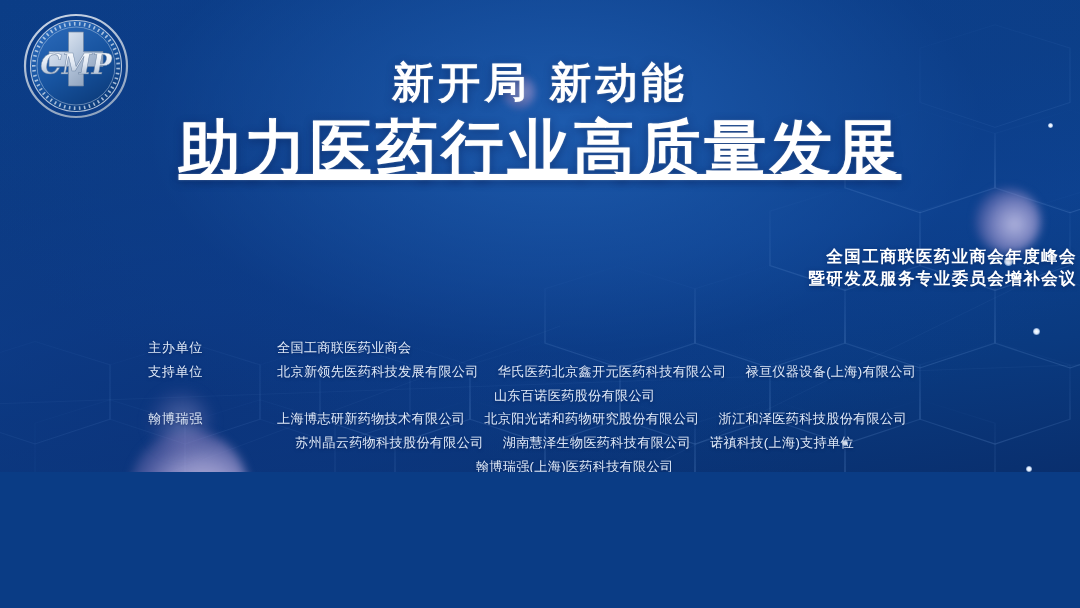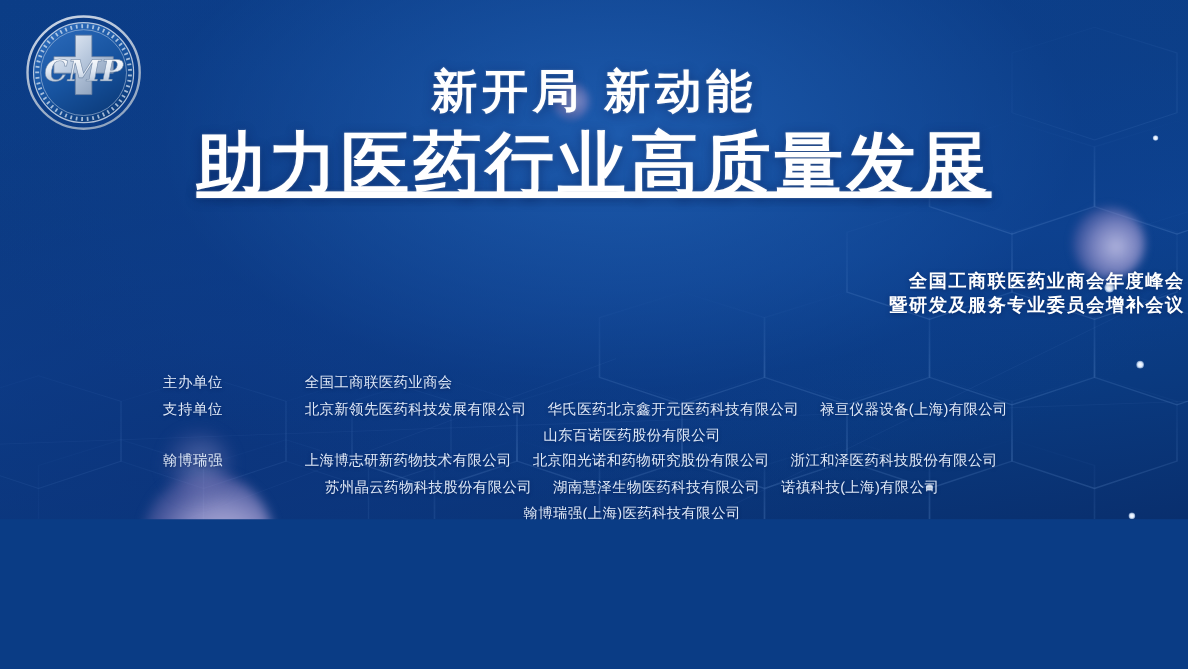--- a/index.html
+++ b/index.html
@@ -258,21 +258,21 @@
       <span class="org">山东百诺医药股份有限公司</span>
     </div>
 
     <div class="cred-row">
       <div class="cred-label">翰博瑞强</div>
       <div class="cred-body">
         <span class="org">上海博志研新药物技术有限公司</span><span class="org">北京阳光诺和药物研究股份有限公司</span><span class="org">浙江和泽医药科技股份有限公司</span>
       </div>
     </div>
     <div class="cred-sub">
-      <span class="org">苏州晶云药物科技股份有限公司</span><span class="org">湖南慧泽生物医药科技有限公司</span><span class="org">诺禛科技(上海)有限公司</span>
+      <span class="org">苏州晶云药物科技股份有限公司</span><span class="org">湖南慧泽生物医药科技有限公司</span><span class="org">诺禛科技(上海)支持单位</span>
     </div>
     <div class="cred-sub">
       <span class="org">翰博瑞强(上海)医药科技有限公司</span>
     </div>
 
   </div>
 
 </div>
 
 </body></html>

